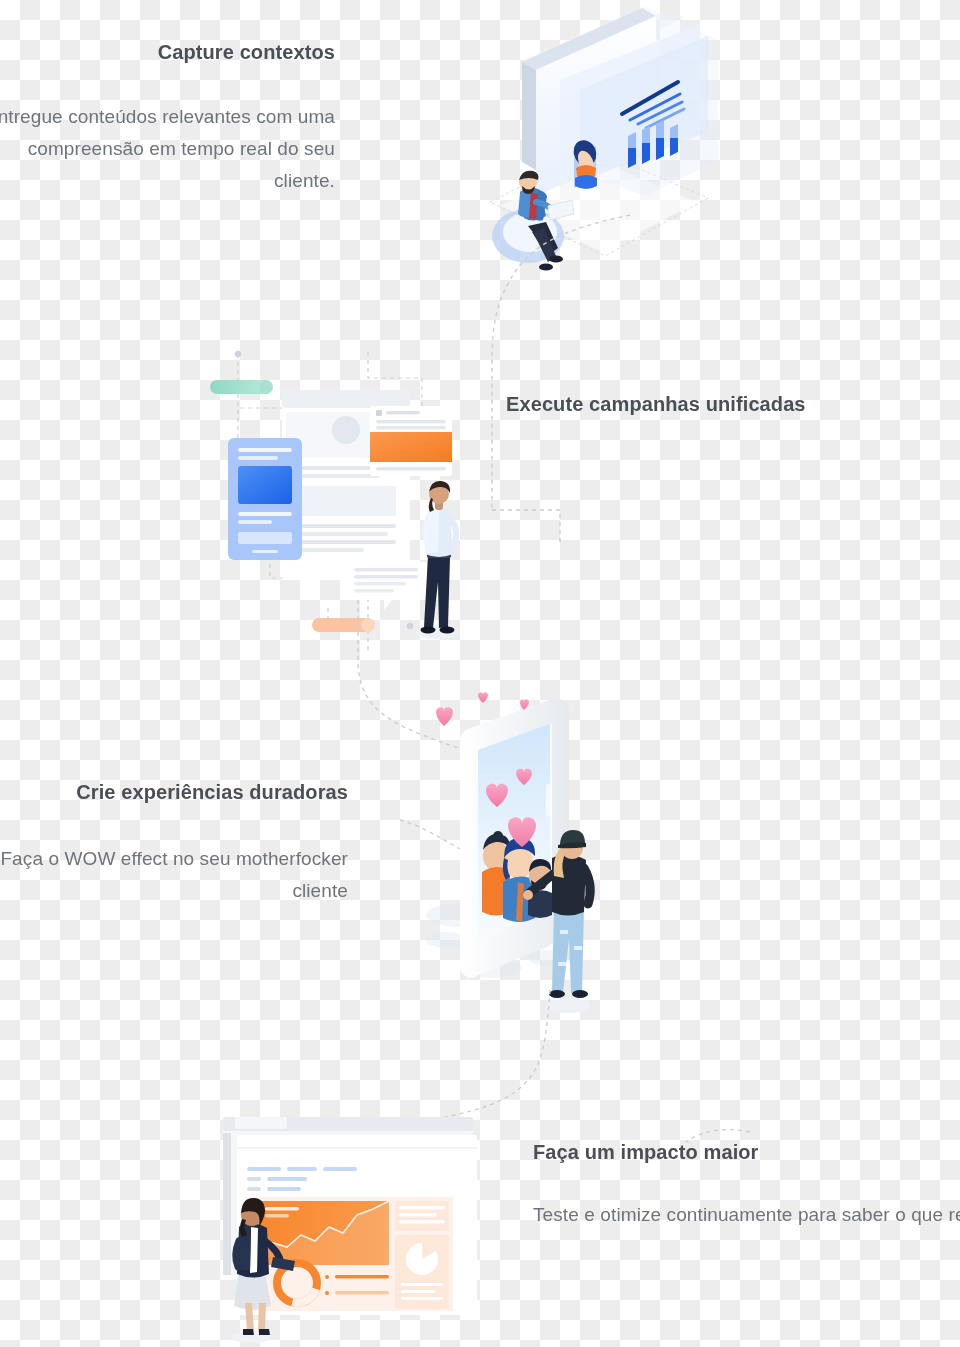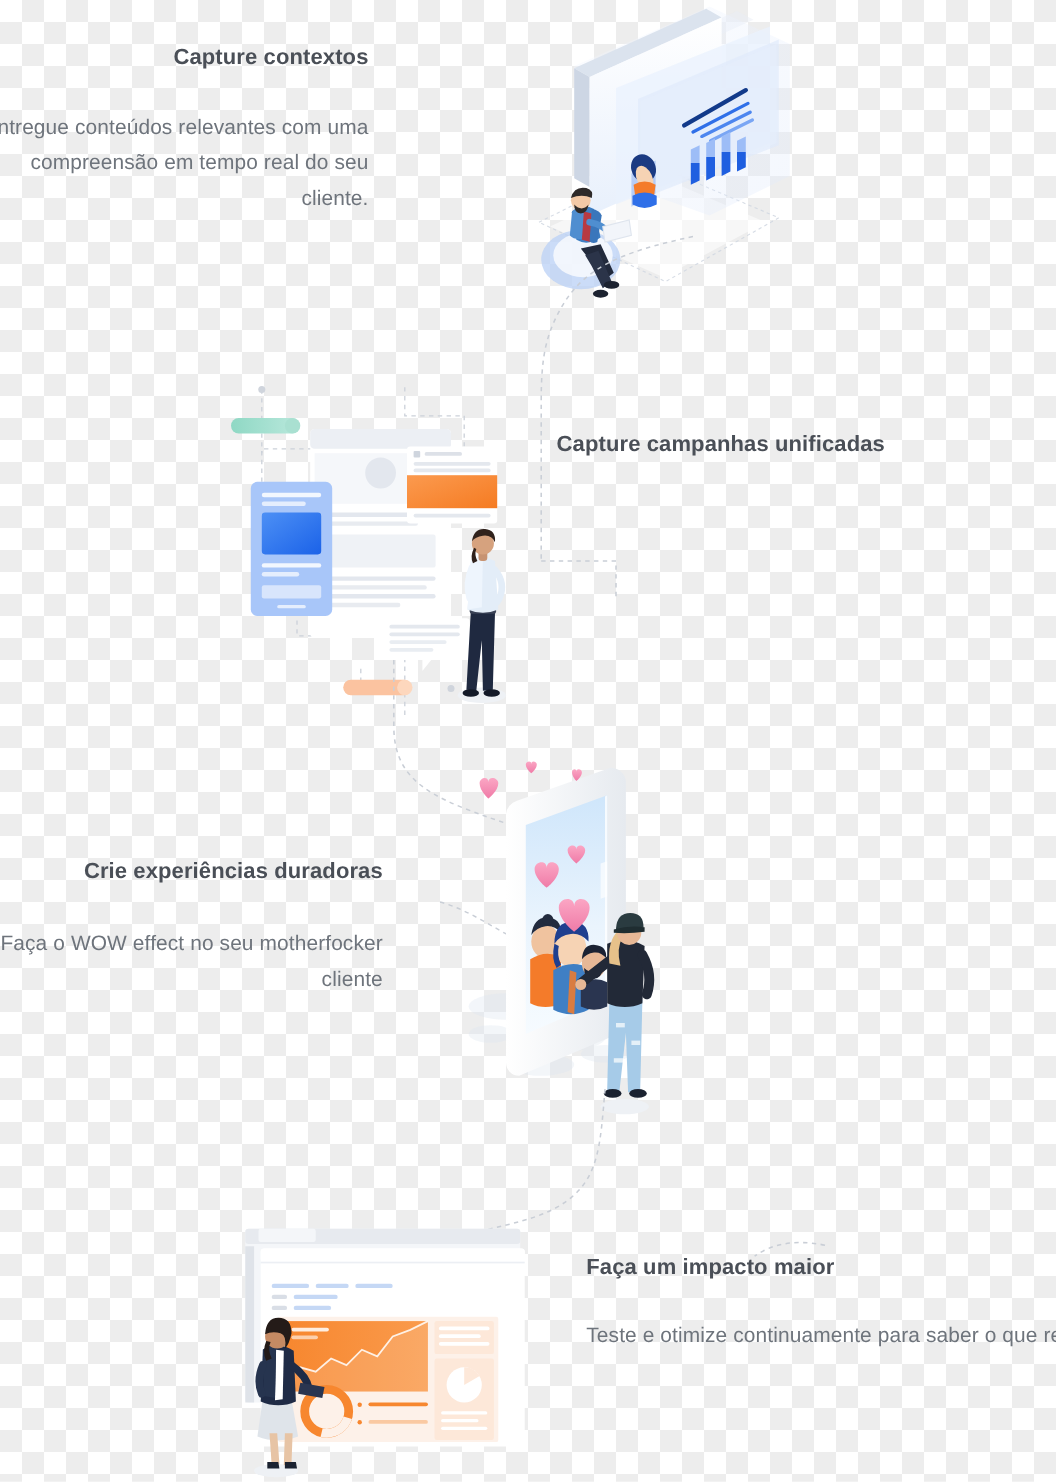--- a/index.html
+++ b/index.html
@@ -440,21 +440,21 @@
       </g>
     </svg>
   </div>
 
   <div class="txt ta-right" id="blk1">
     <div class="heading">Capture contextos</div>
     <div class="body">Entregue conteúdos relevantes com uma compreensão em tempo real do seu cliente.</div>
   </div>
 
   <div class="txt ta-left" id="blk2">
-    <div class="heading">Capture campanhas unificadas</div>
+    <div class="heading">Execute campanhas unificadas</div>
   </div>
 
   <div class="txt ta-right" id="blk3">
     <div class="heading">Crie experiências duradoras</div>
     <div class="body">Faça o WOW effect no seu motherfocker cliente</div>
   </div>
 
   <div class="txt ta-left" id="blk4">
     <div class="heading">Faça um impacto maior</div>
     <div class="body">Teste e otimize continuamente para saber o que realmente funciona e gerar crescimento.</div>

